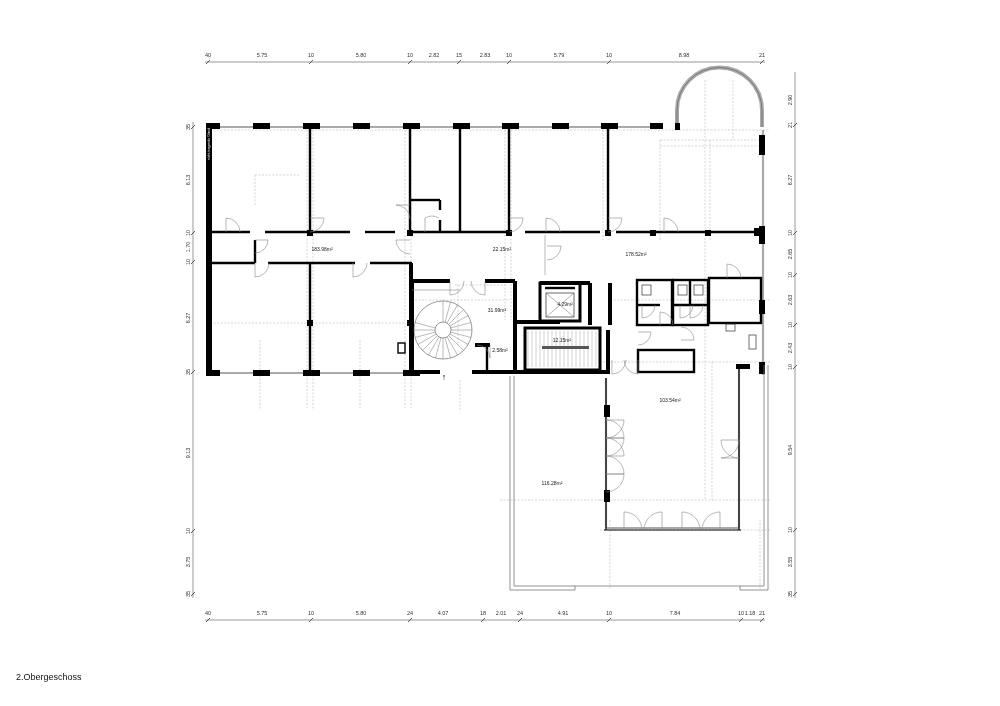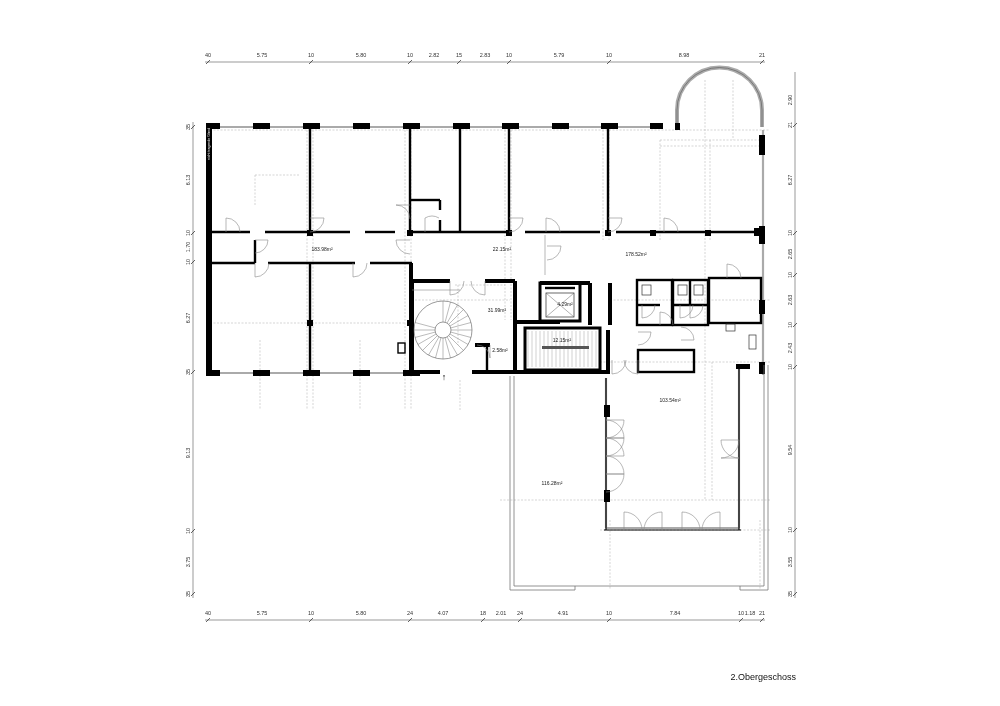--- a/index.html
+++ b/index.html
@@ -1,20 +1,20 @@
 <!DOCTYPE html>
 <html><head>
 <meta charset="utf-8">
 <style>
   html, body { margin:0; padding:0; background:#ffffff; }
   body { width:1000px; height:706px; position:relative; overflow:hidden; font-family:"Liberation Sans", sans-serif; }
   #plan { position:absolute; left:0; top:0; width:1000px; height:706px; }
   .dim-text { font-family:"Liberation Sans", sans-serif; font-size:5.5px; fill:#333; }
   .room-text { font-family:"Liberation Sans", sans-serif; font-size:5px; fill:#222; }
-  .title { position:absolute; left:0; width:796px; top:672px; text-align:right; font-size:9px; color:#111; font-family:"Liberation Sans", sans-serif; }
+  .title { position:absolute; left:16px; width:796px; top:672px; text-align:left; font-size:9px; color:#111; font-family:"Liberation Sans", sans-serif; }
   .dash { stroke:#b8b8b8; stroke-width:0.6; stroke-dasharray:2 1.5; fill:none; }
   .wall { fill:#000; }
   .thin { stroke:#000; stroke-width:1.2; fill:none; }
   .mid { stroke:#000; stroke-width:2.4; fill:none; }
   .thick { stroke:#000; stroke-width:4; fill:none; }
   .glass { stroke:#aaa; stroke-width:2.2; fill:none; }
   .door { stroke:#888; stroke-width:0.6; fill:none; }
   .dimline { stroke:#555; stroke-width:0.6; fill:none; }
   .tick { stroke:#222; stroke-width:0.7; }
   .outline { stroke:#777; stroke-width:0.8; fill:none; }

